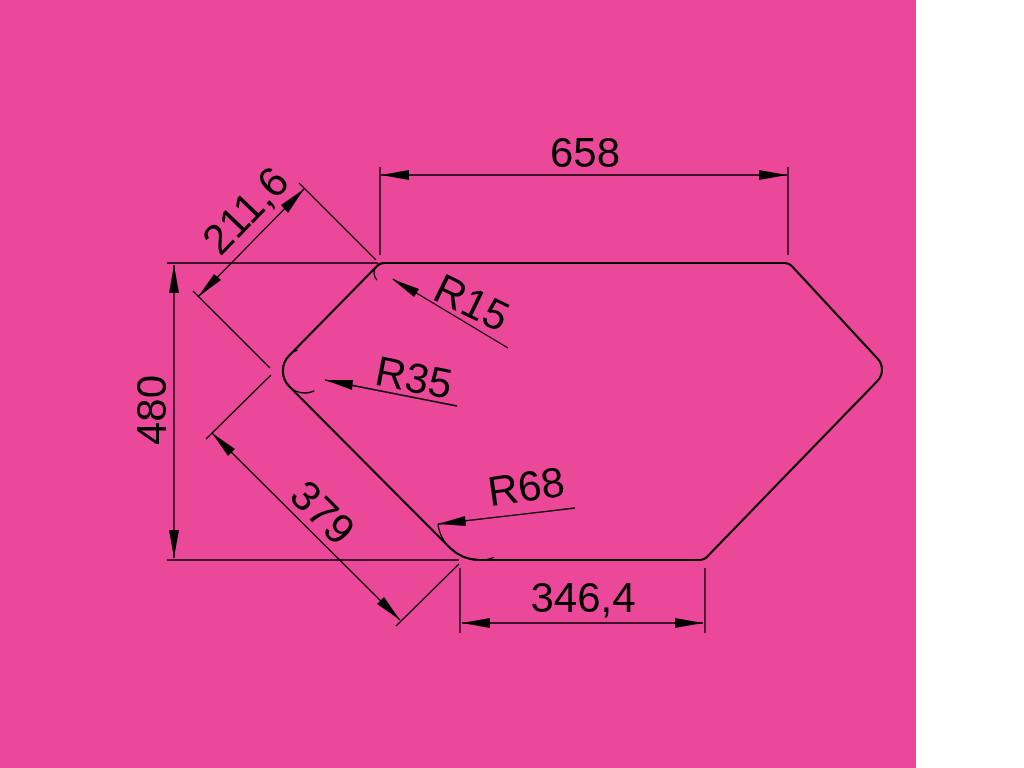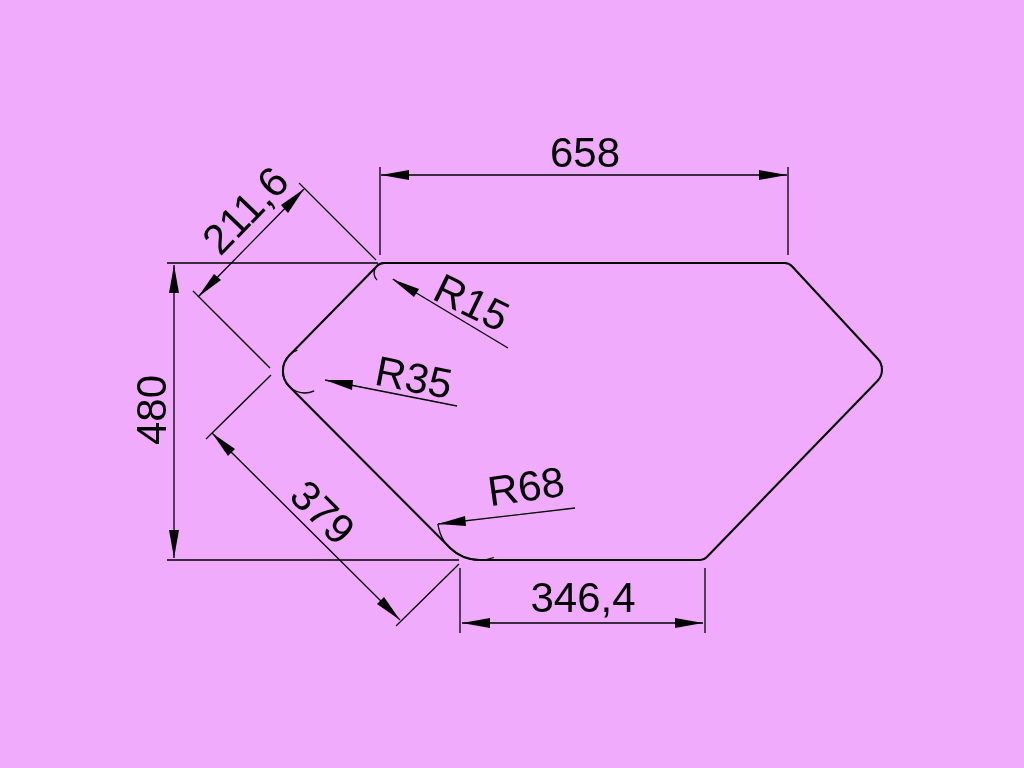--- a/index.html
+++ b/index.html
@@ -2,23 +2,23 @@
 <html><head>
 <meta charset="utf-8">
 <style>
   html, body {
     margin: 0;
     padding: 0;
     background: #ffffff;
   }
   .stage {
     position: relative;
-    width: 1024px;
+    width: 916px;
     height: 768px;
-    background: #f0abfc;
+    background: #ec4899;
     overflow: hidden;
   }
   svg.drawing {
     display: block;
     width: 1024px;
     height: 768px;
   }
   .outline {
     fill: none;
     stroke: #000000;

